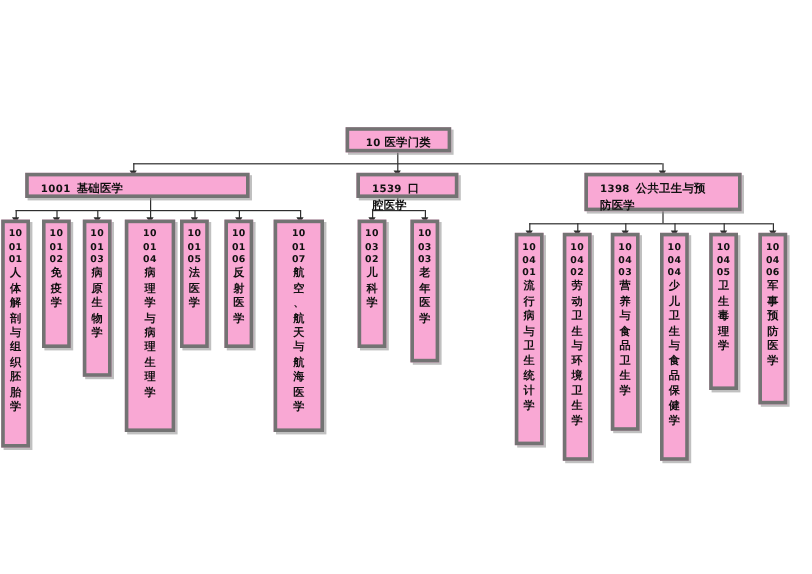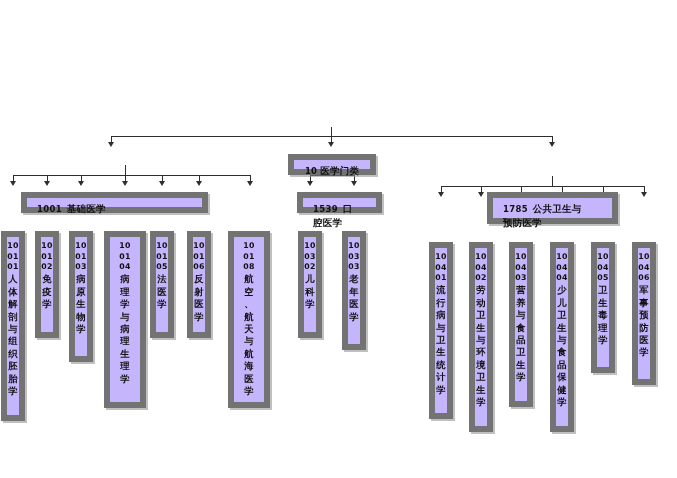--- a/index.html
+++ b/index.html
@@ -15,24 +15,23 @@
     width: 677px;
     height: 478px;
     background: #ffffff;
     overflow: hidden;
   }
 
   
   .node {
     position: absolute;
     box-sizing: border-box;
-    border: 6px solid #737373;
-    background: #c4b5fd;
+    border: 3px solid #737373;
+    background: #f9a8d4;
     color: #111111;
-    margin-top: 48px;
   }
   .node.shadow {
     box-shadow: 2px 2px 0 rgba(140,140,140,0.55);
   }
 
   
   .node.horiz {
     display: block;
     padding: 4px 22px 3px 10px;
     font-size: 9.5px;
@@ -164,21 +163,21 @@
 
   <div class="node horiz shadow" style="left:21px; top:144px; width:187px; height:21px;">
     <span class="code">1001</span><span class="label">基础医学</span>
   </div>
 
   <div class="node horiz shadow" style="left:297px; top:144px; width:85px; height:21px;">
     <span class="code">1539</span><span class="label">口腔医学</span>
   </div>
 
   <div class="node horiz shadow" style="left:487px; top:144px; width:131px; height:32px;">
-    <span class="code">1785</span><span class="label">公共卫生与预防医学</span>
+    <span class="code">1398</span><span class="label">公共卫生与预防医学</span>
   </div>
 
   <div class="node vert shadow" style="left:1px;  top:183px; width:24px; height:190px;">
       <div class="digits">
         <span>10</span>
         <span>01</span>
         <span>01</span>
       </div>
       <div class="chars">
         <span>人</span>
@@ -259,21 +258,21 @@
         <span>反</span>
         <span>射</span>
         <span>医</span>
         <span>学</span>
       </div>
     </div>
   <div class="node vert shadow" style="left:228px; top:183px; width:42px; height:177px;">
       <div class="digits">
         <span>10</span>
         <span>01</span>
-        <span>08</span>
+        <span>07</span>
       </div>
       <div class="chars">
         <span>航</span>
         <span>空</span>
         <span>、</span>
         <span>航</span>
         <span>天</span>
         <span>与</span>
         <span>航</span>
         <span>海</span>

